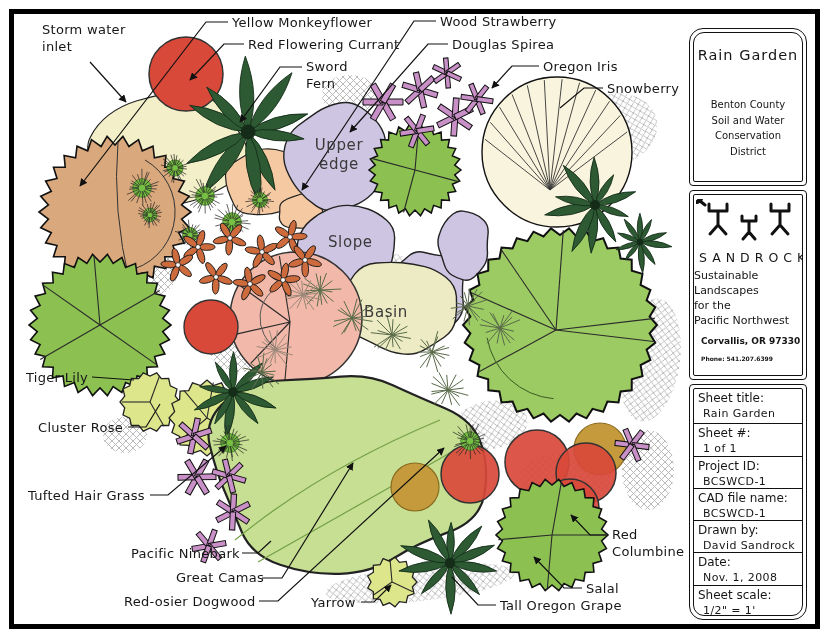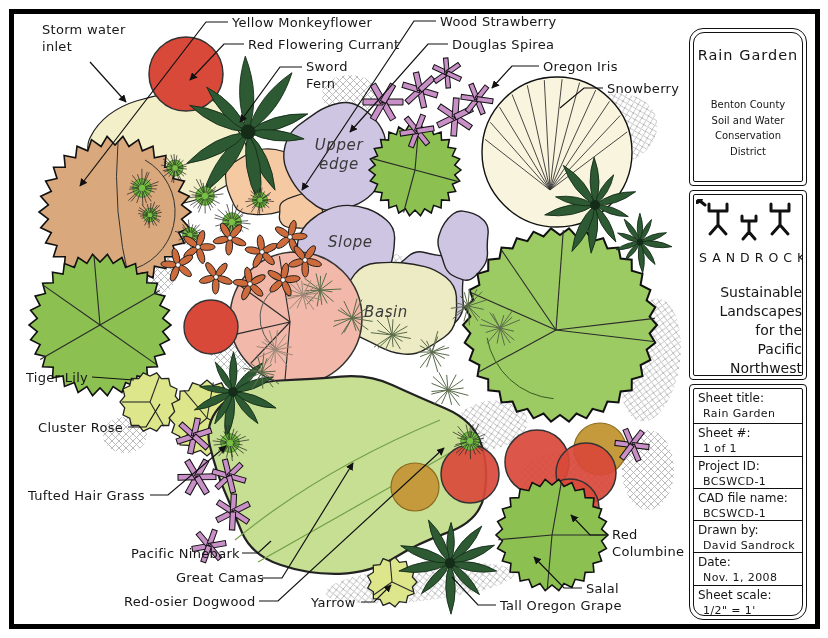--- a/index.html
+++ b/index.html
@@ -2,36 +2,36 @@
 <html><head>
 <meta charset="utf-8">
 <style>
   html,body{margin:0;padding:0;background:#e8e8e8;}
   .stage{position:relative;width:828px;height:638px;background:#fff;overflow:hidden;
          font-family:"DejaVu Sans",sans-serif;color:#161616;}
   .frame{position:absolute;left:9px;top:9px;right:8px;bottom:9px;border:5px solid #000;pointer-events:none;}
   #plan{position:absolute;left:0;top:0;}
   .lbl{position:absolute;font-size:13px;letter-spacing:.3px;line-height:1.3;white-space:nowrap;color:#161616;}
   .lbl.wrap{white-space:normal;}
-  .zone{position:absolute;font-size:15px;letter-spacing:.6px;color:#3a3a3a;white-space:normal;line-height:1.25;font-style:italic;}
+  .zone{position:absolute;font-size:15px;letter-spacing:.6px;color:#3a3a3a;white-space:normal;line-height:1.25;}
   
   .panel{position:absolute;left:689px;top:28px;width:118px;}
   .tb-box{border:1.5px solid #111;padding:3px;background:#fff;margin-bottom:4px;box-sizing:border-box;}
   .tb-inner{border:1px solid #111;height:100%;box-sizing:border-box;overflow:hidden;}
   .tb-top{height:158px;border-radius:14px 14px 4px 4px;}
   .tb-top .tb-inner{border-radius:11px 11px 2px 2px;}
   .tb-mid{height:190px;border-radius:4px;}
   .tb-mid .tb-inner{border-radius:2px;}
   .tb-fields{height:236px;border-radius:4px 4px 14px 14px;margin-bottom:0;}
   .tb-fields .tb-inner{border-radius:2px 2px 11px 11px;}
   .tb-title{text-align:center;font-size:14.5px;letter-spacing:1px;margin-top:14px;}
   .tb-client{text-align:center;font-size:10px;line-height:1.55;margin-top:34px;}
   .logo{display:block;margin:4px auto 0;}
   .brand{text-align:center;font-size:12.5px;letter-spacing:5px;margin-top:1px;text-indent:5px;}
-  .tagline{text-align:right;font-size:14px;line-height:1.35;margin-top:18px;}
+  .tagline{text-align:left;font-size:11px;line-height:1.35;margin-top:4px;}
   .addr{text-align:left;font-size:9px;line-height:1.45;margin:7px 0 0 7px;font-weight:bold;}
   .contact{text-align:left;font-size:6px;line-height:1.6;margin:6px 0 0 7px;font-weight:bold;}
   .field{height:32.3px;box-sizing:border-box;}
   .field + .field{border-top:1.3px solid #111;}
   .f-label{font-size:12px;margin:2px 0 0 4px;}
   .f-value{font-size:11px;margin:2px 0 0 9px;letter-spacing:.4px;}
 </style>
 </head>
 <body>
 

